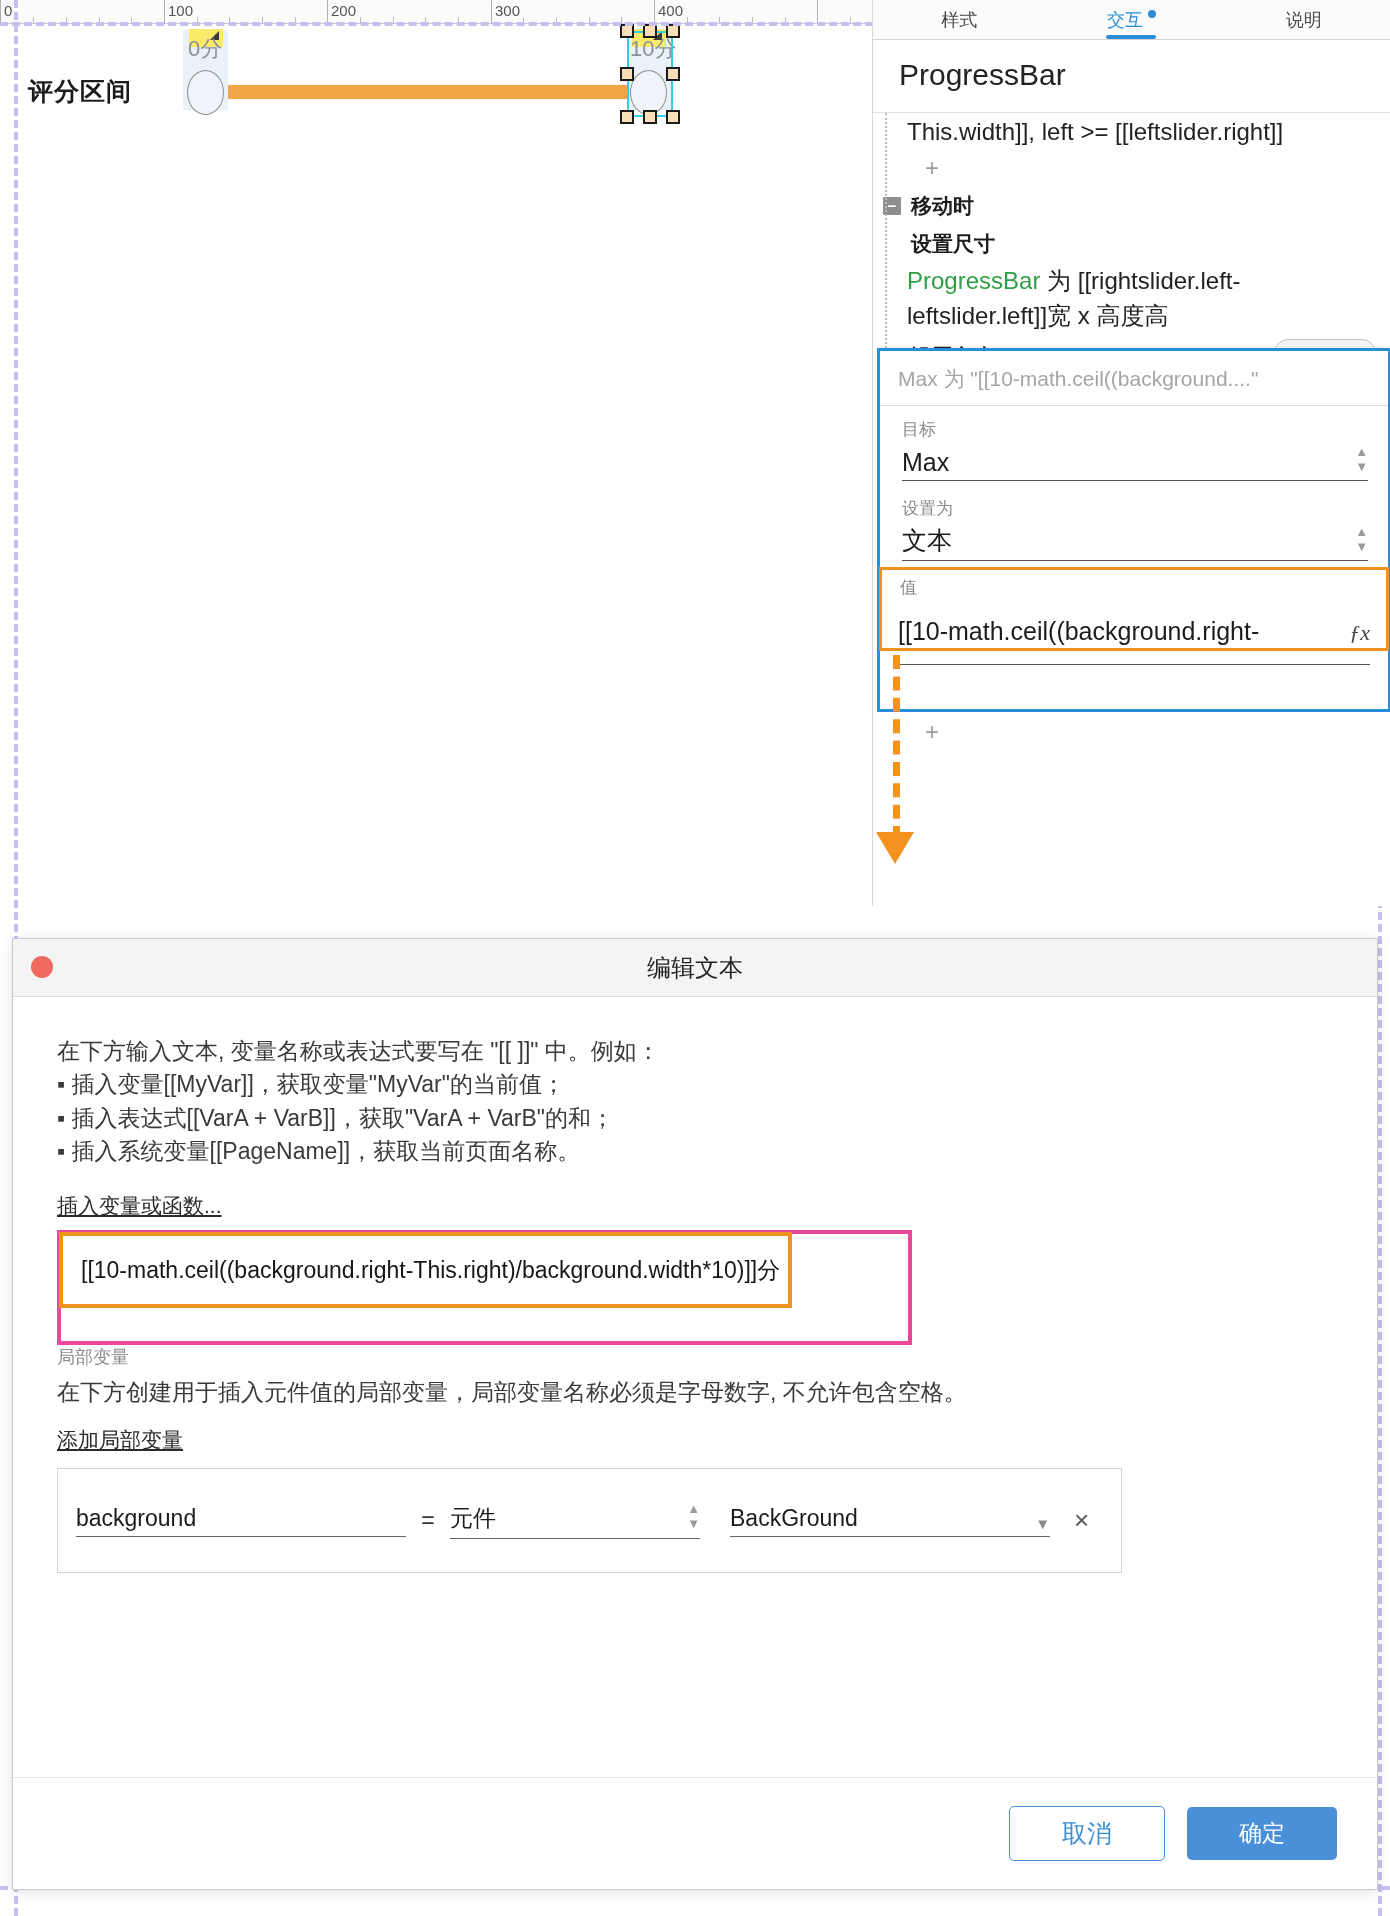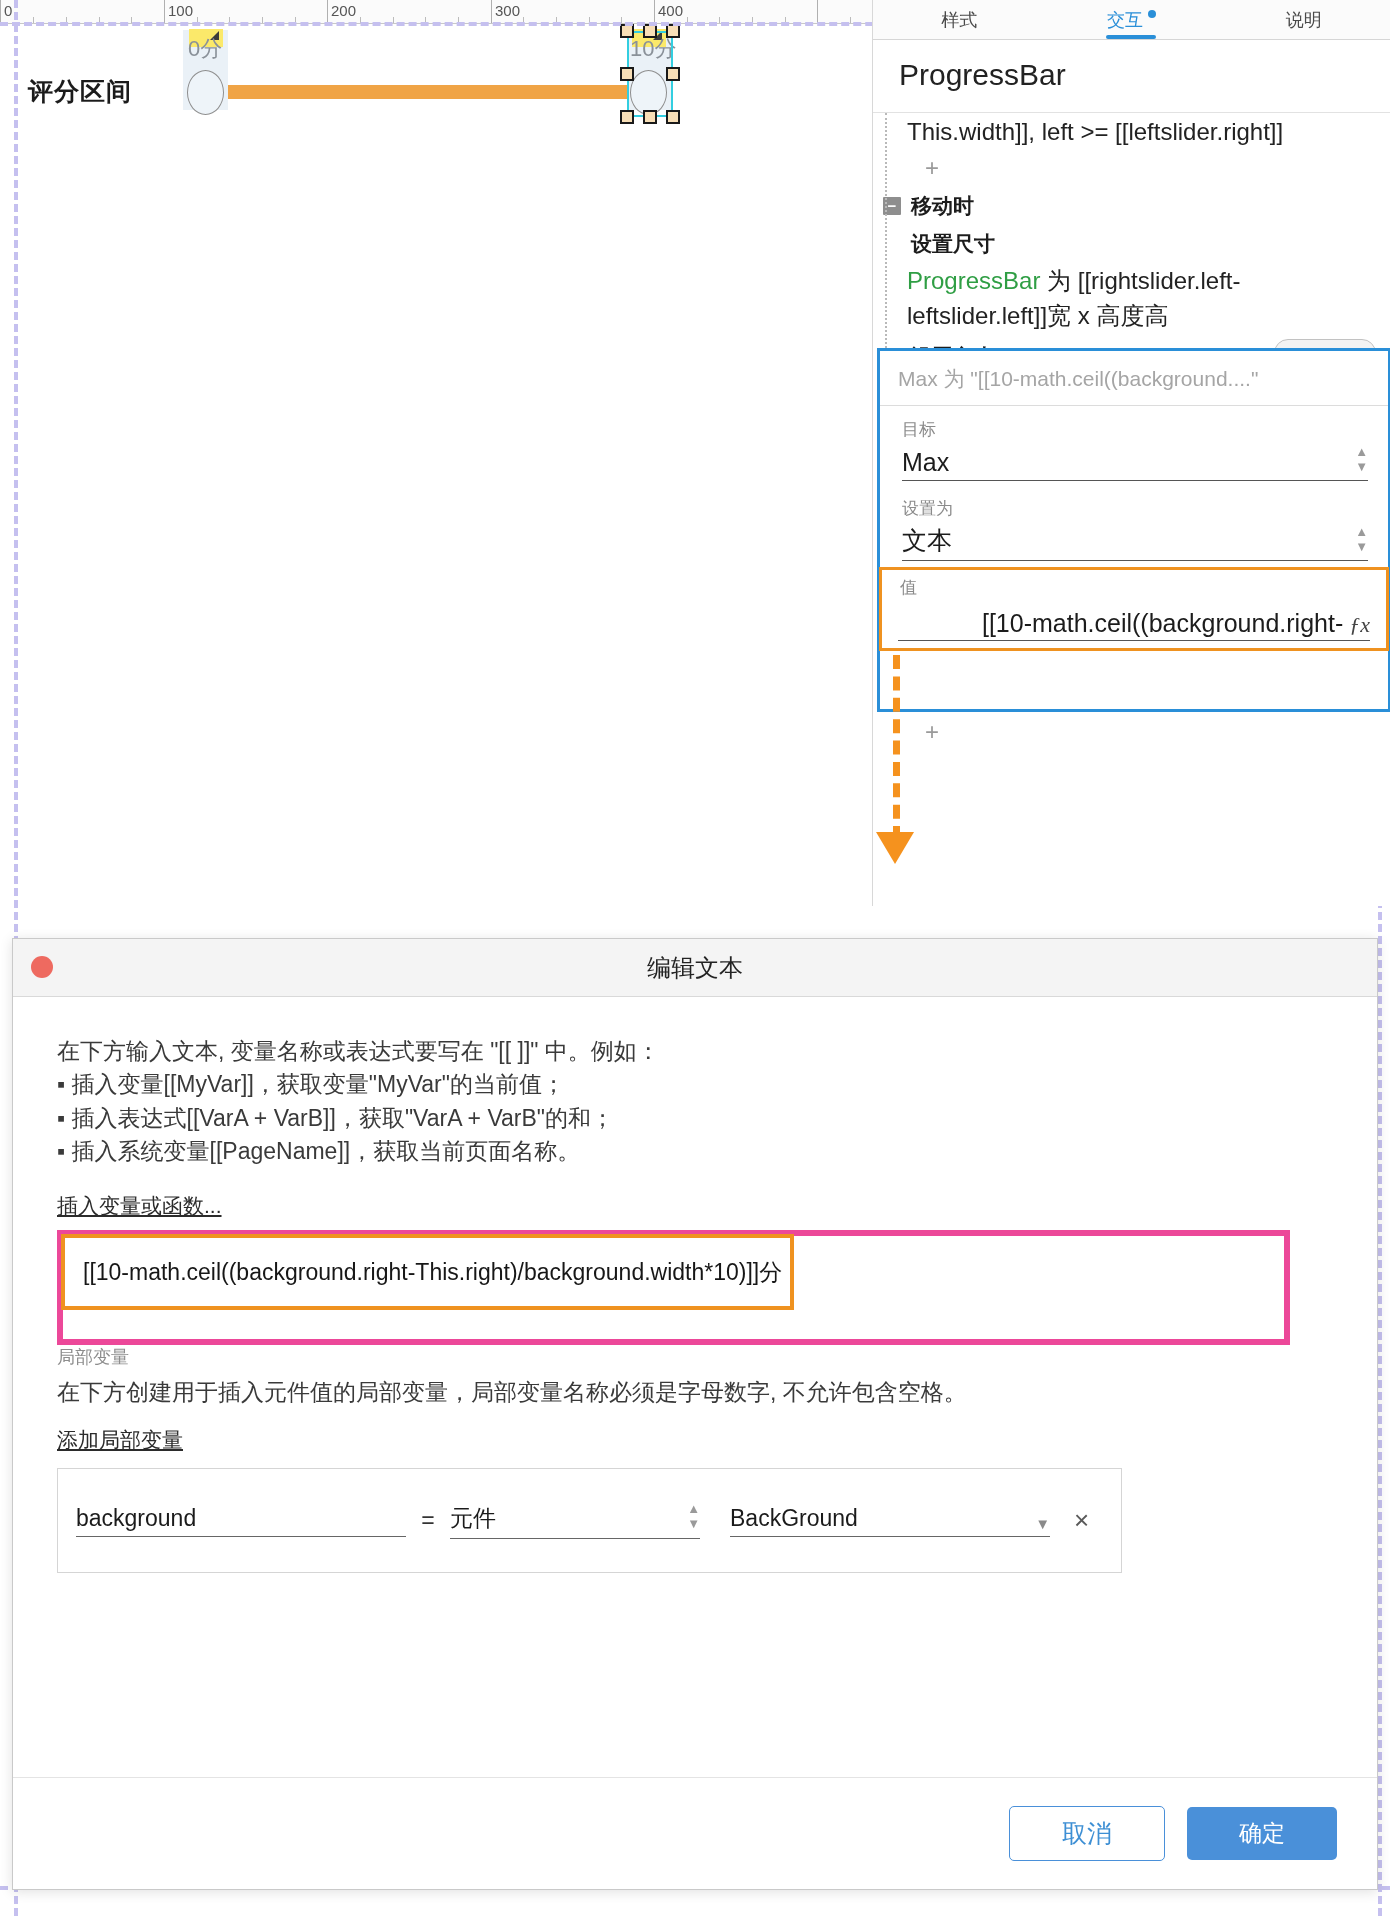--- a/index.html
+++ b/index.html
@@ -145,22 +145,22 @@
   .select-line .val { font-size:25px; color:#1c1c1c; }
   .stepper { display:flex; flex-direction:column; gap:2px; color:#9a9a9a; font-size:13px; line-height:1; padding-bottom:4px;}
 
   
   .value-card {
     position:absolute; left:6px; top:567px; width:510px; height:84px;
     border:3px solid #ef9220; background:#fff;
   }
   .value-card .flabel { font-size:17px; color:#8b8b8b; padding:6px 0 2px 18px; }
   .value-line {
-    display:flex; align-items:flex-end; justify-content:flex-end;
-    margin:8px 16px; border-bottom:1px solid #555; padding-bottom:2px;
+    display:flex; align-items:flex-end; justify-content:space-between;
+    margin:16px 16px; border-bottom:1px solid #555; padding-bottom:18px;
   }
   .value-line .vtxt { font-size:25px; color:#1c1c1c; white-space:nowrap; overflow:hidden; }
   .fx { font-size:22px; color:#444; font-style:italic; font-family:"Liberation Serif",serif; padding-left:6px;}
 
   .action-row {
     position:absolute; left:4px; top:651px; width:514px; height:61px;
     display:flex; align-items:center; justify-content:space-between;
     padding:0 16px; background:#fff;
     border-left:3px solid #2a8fd8; border-right:3px solid #2a8fd8; border-bottom:3px solid #2a8fd8;
   }
@@ -201,22 +201,22 @@
   .dlg-body { padding:38px 44px 0 44px; }
   .instr { font-size:23px; color:#3a3a3a; line-height:1.45; }
   .instr .bullet { display:block; }
   .instr .bullet:before { content:"▪ "; color:#3a3a3a; }
 
   .link-ul {
     display:inline-block; margin-top:24px; font-size:21px; color:#2b2b2b;
     text-decoration:underline; cursor:pointer;
   }
   .textarea-wrap {
-    margin-top:10px; width:1233px; height:115px;
-    border:6px solid #ec4899; background:#fff; position:relative;
+    margin-top:10px; width:855px; height:115px;
+    border:4px solid #ec4899; background:#fff; position:relative;
   }
   .expr-highlight {
     position:absolute; left:-2px; top:-2px; width:733px; height:76px;
     border:4px solid #ef9220; display:flex; align-items:center;
     padding-left:18px; background:#fff;
   }
   .expr-text { font-size:23px; color:#171717; white-space:nowrap; }
 
   .sub-label { font-size:18px; color:#8d8d8d; }
   .sub-desc { margin-top:8px; font-size:23px; color:#3a3a3a; }

